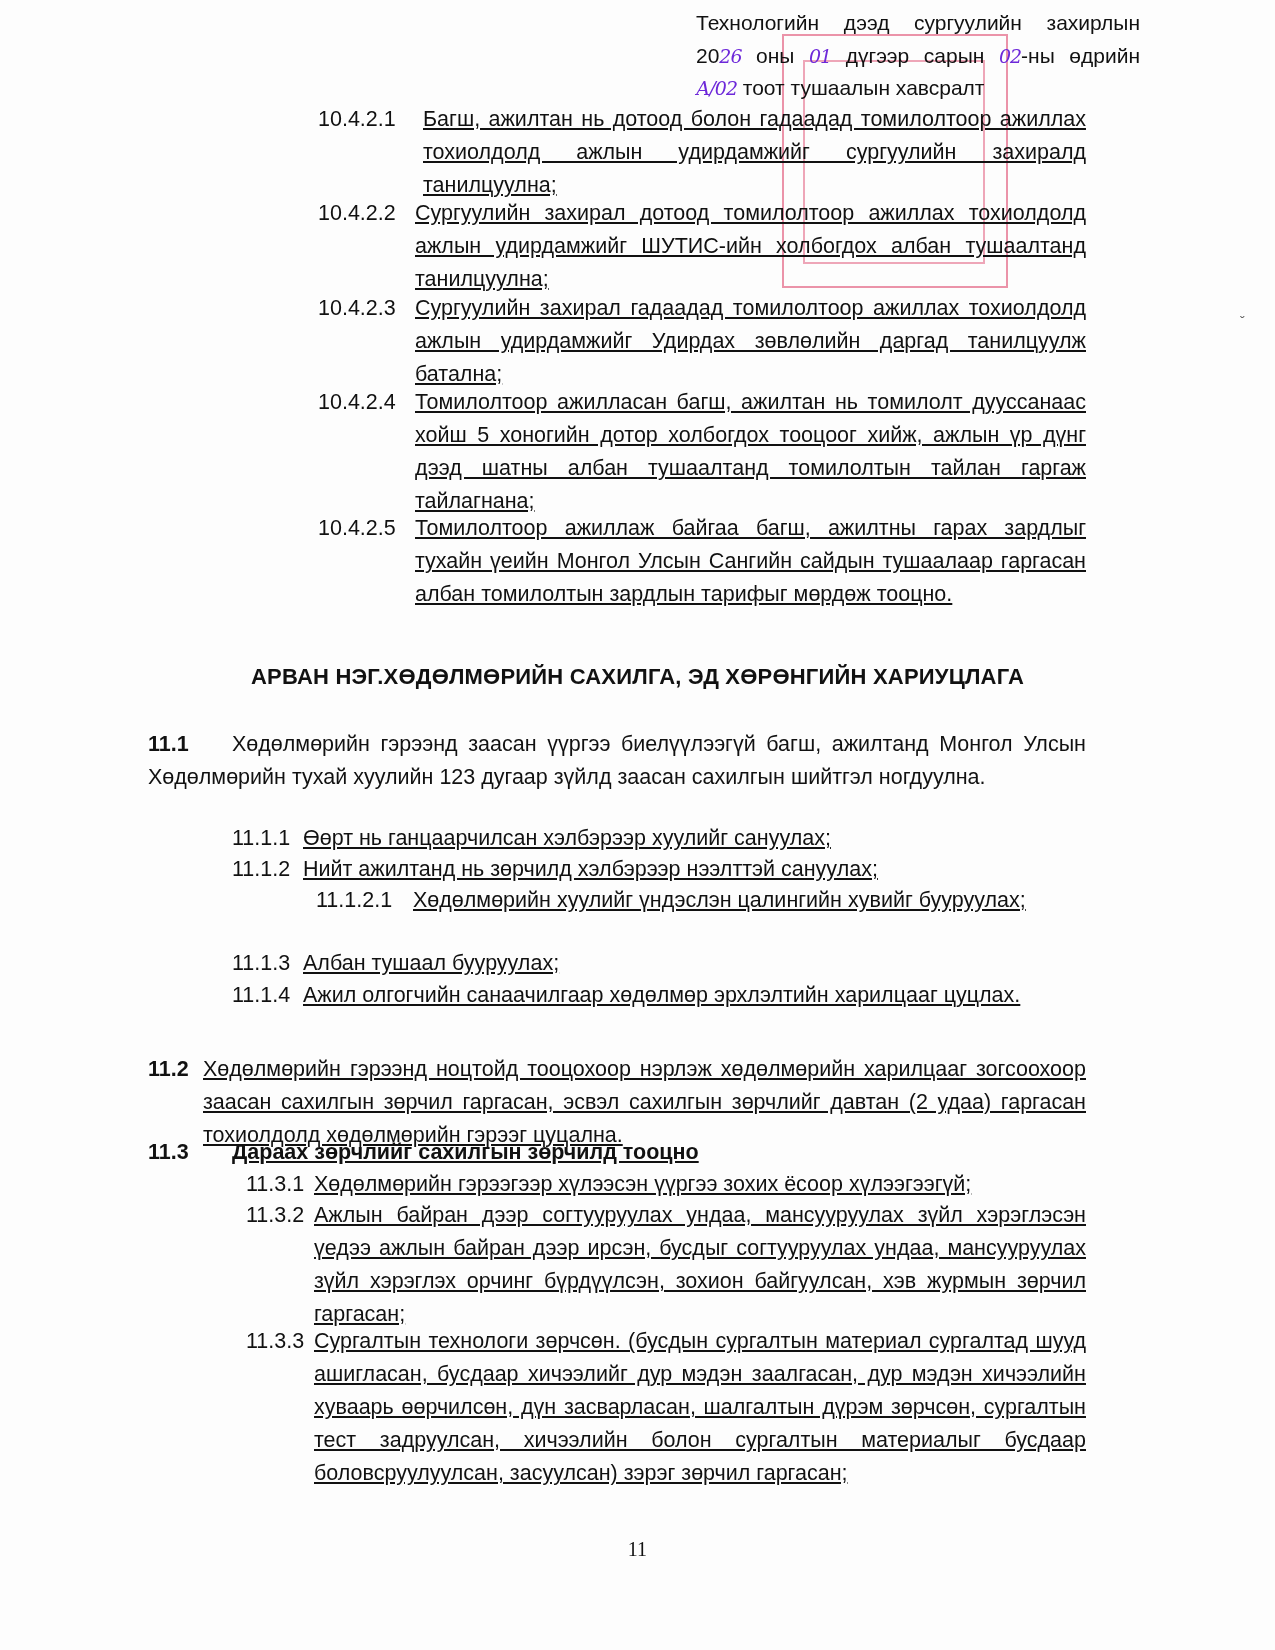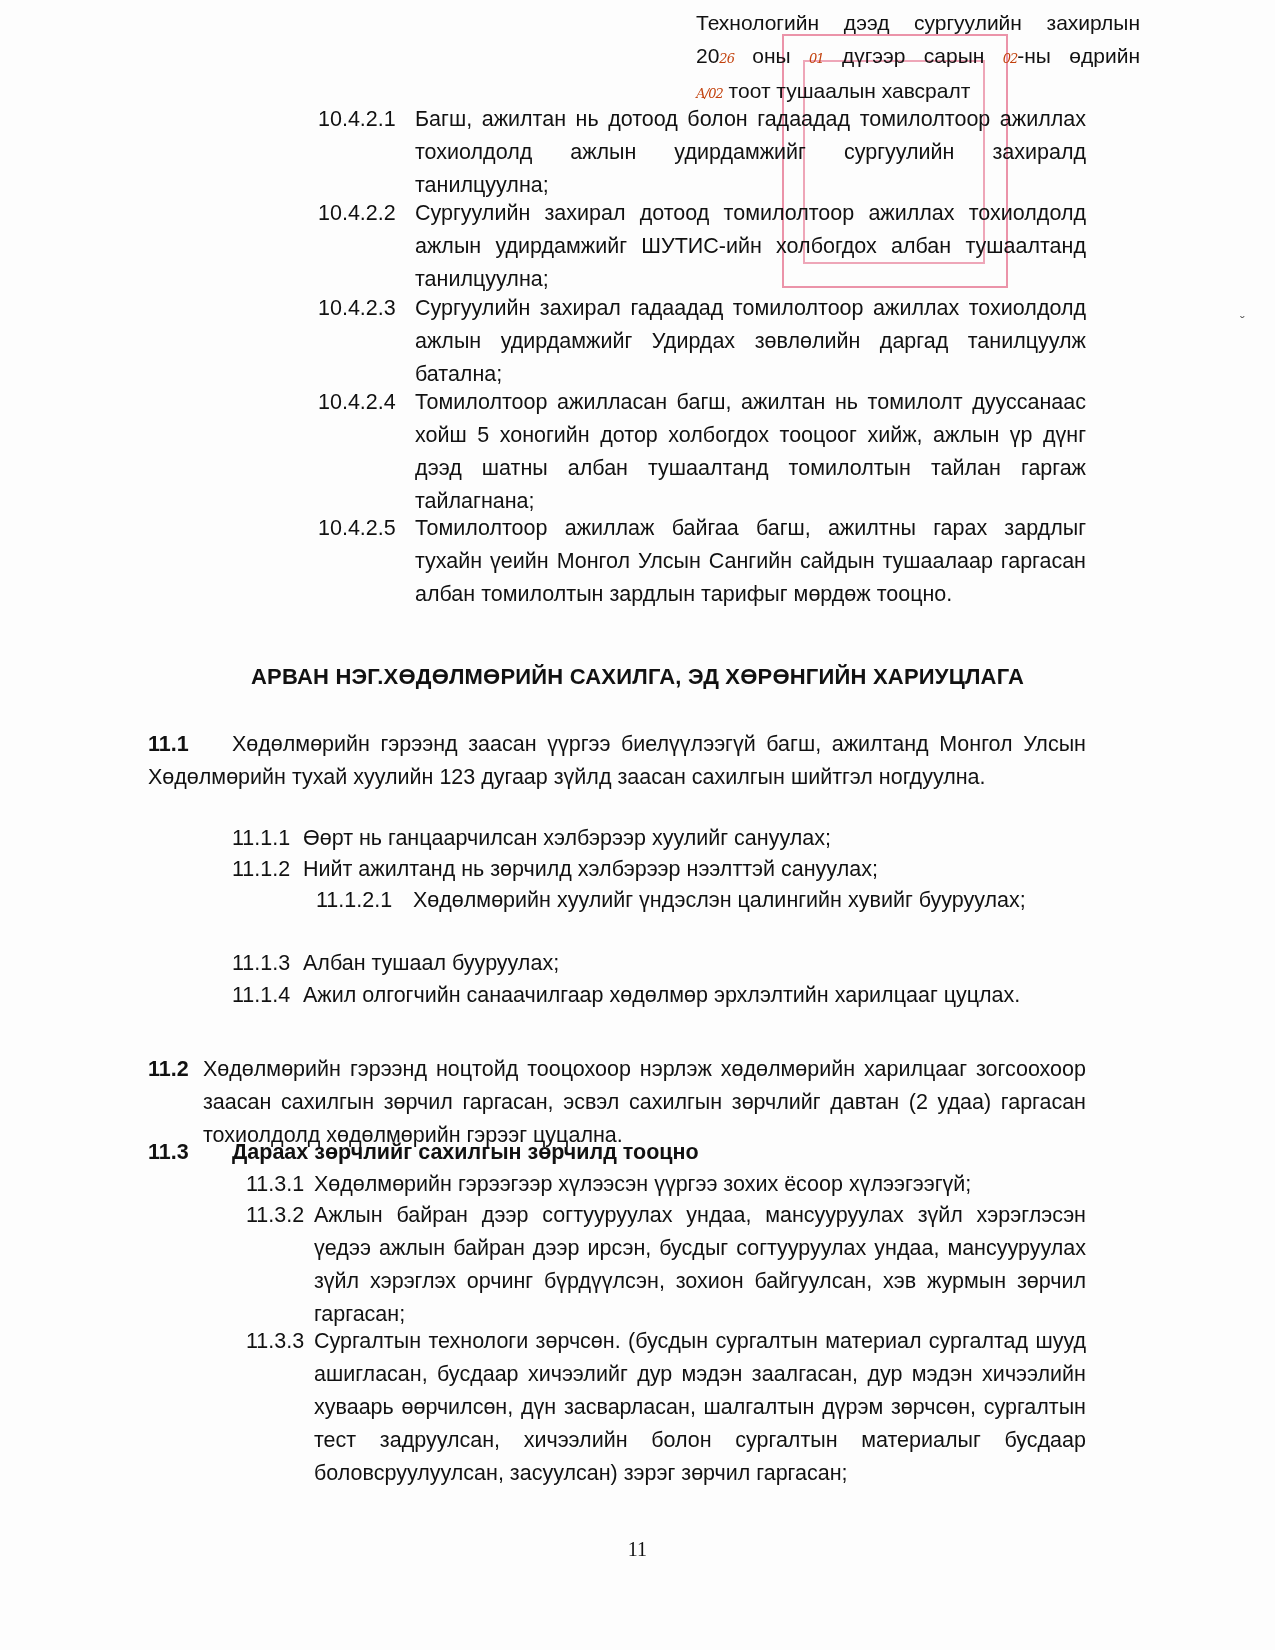--- a/index.html
+++ b/index.html
@@ -9,39 +9,39 @@
   }
   .page { position: absolute; left: 0; top: 0; width: 1275px; height: 1650px; background: #fdfdfd; }
 
   
   .header {
     position: absolute; left: 696px; top: 7px; width: 444px;
     font-size: 21px; line-height: 32.5px; text-align: justify;
   }
   .header .line { display: block; white-space: nowrap; }
   .header .line.j { text-align: justify; text-align-last: justify; }
-  .hand { font-family: "DejaVu Serif", serif; font-style: italic; font-size: 13px; color: #c2410c; letter-spacing: -1px; }
+  .hand { font-family: "DejaVu Serif", serif; font-style: italic; font-size: 19px; color: #6d28d9; letter-spacing: -1px; }
 
   
   .stamp-outer {
     position: absolute; left: 782px; top: 34px; width: 222px; height: 250px;
     border: 2px solid rgba(220, 60, 100, 0.55);
   }
   .stamp-inner {
     position: absolute; left: 803px; top: 60px; width: 178px; height: 200px;
     border: 2px solid rgba(220, 60, 100, 0.45);
   }
 
   .body-text { font-size: 21.5px; line-height: 33px; }
 
   .item {
     position: absolute; display: flex;
   }
   .item .num { flex: 0 0 auto; white-space: nowrap; }
-  .item .txt { text-align: justify; }
+  .item .txt { text-align: justify; text-decoration: underline; }
 
   .sec-title {
     position: absolute; left: 0; width: 1275px; top: 698px; text-align: center;
     font-weight: bold; font-size: 22px; letter-spacing: 0.2px;
   }
   .bold { font-weight: bold; }
   .page-number {
     position: absolute; left: 0; width: 1275px; top: 1619px; text-align: center;
     font-family: "Liberation Serif", serif; font-size: 20px;
   }
@@ -54,21 +54,21 @@
 
   <div class="stamp-outer"></div>
   <div class="stamp-inner"></div>
 
   <div class="header">
     <span class="line j">Технологийн дээд сургуулийн захирлын</span>
     <span class="line j"><span>20</span><span class="hand">26</span><span> оны </span><span class="hand">01</span><span> дүгээр сарын </span><span class="hand">02</span><span>-ны өдрийн</span></span>
     <span class="line"><span class="hand">А/02</span><span> тоот тушаалын хавсралт</span></span>
   </div>
 
-  <div class="item body-text" style="left:318px; top:103px; width:768px;">
+  <div class="item body-text" style="left:318px; top:103px; width:768px;gap:8px;">
     <span class="num" style="width:97px;">10.4.2.1</span>
     <span class="txt">Багш, ажилтан нь дотоод болон гадаадад томилолтоор ажиллах тохиолдолд ажлын удирдамжийг сургуулийн захиралд танилцуулна;</span>
   </div>
   <div class="item body-text" style="left:318px; top:197px; width:768px;">
     <span class="num" style="width:97px;">10.4.2.2</span>
     <span class="txt">Сургуулийн захирал дотоод томилолтоор ажиллах тохиолдолд ажлын удирдамжийг ШУТИС-ийн холбогдох албан тушаалтанд танилцуулна;</span>
   </div>
   <div class="item body-text" style="left:318px; top:292px; width:768px;">
     <span class="num" style="width:97px;">10.4.2.3</span>
     <span class="txt">Сургуулийн захирал гадаадад томилолтоор ажиллах тохиолдолд ажлын удирдамжийг Удирдах зөвлөлийн даргад танилцуулж батална;</span>

